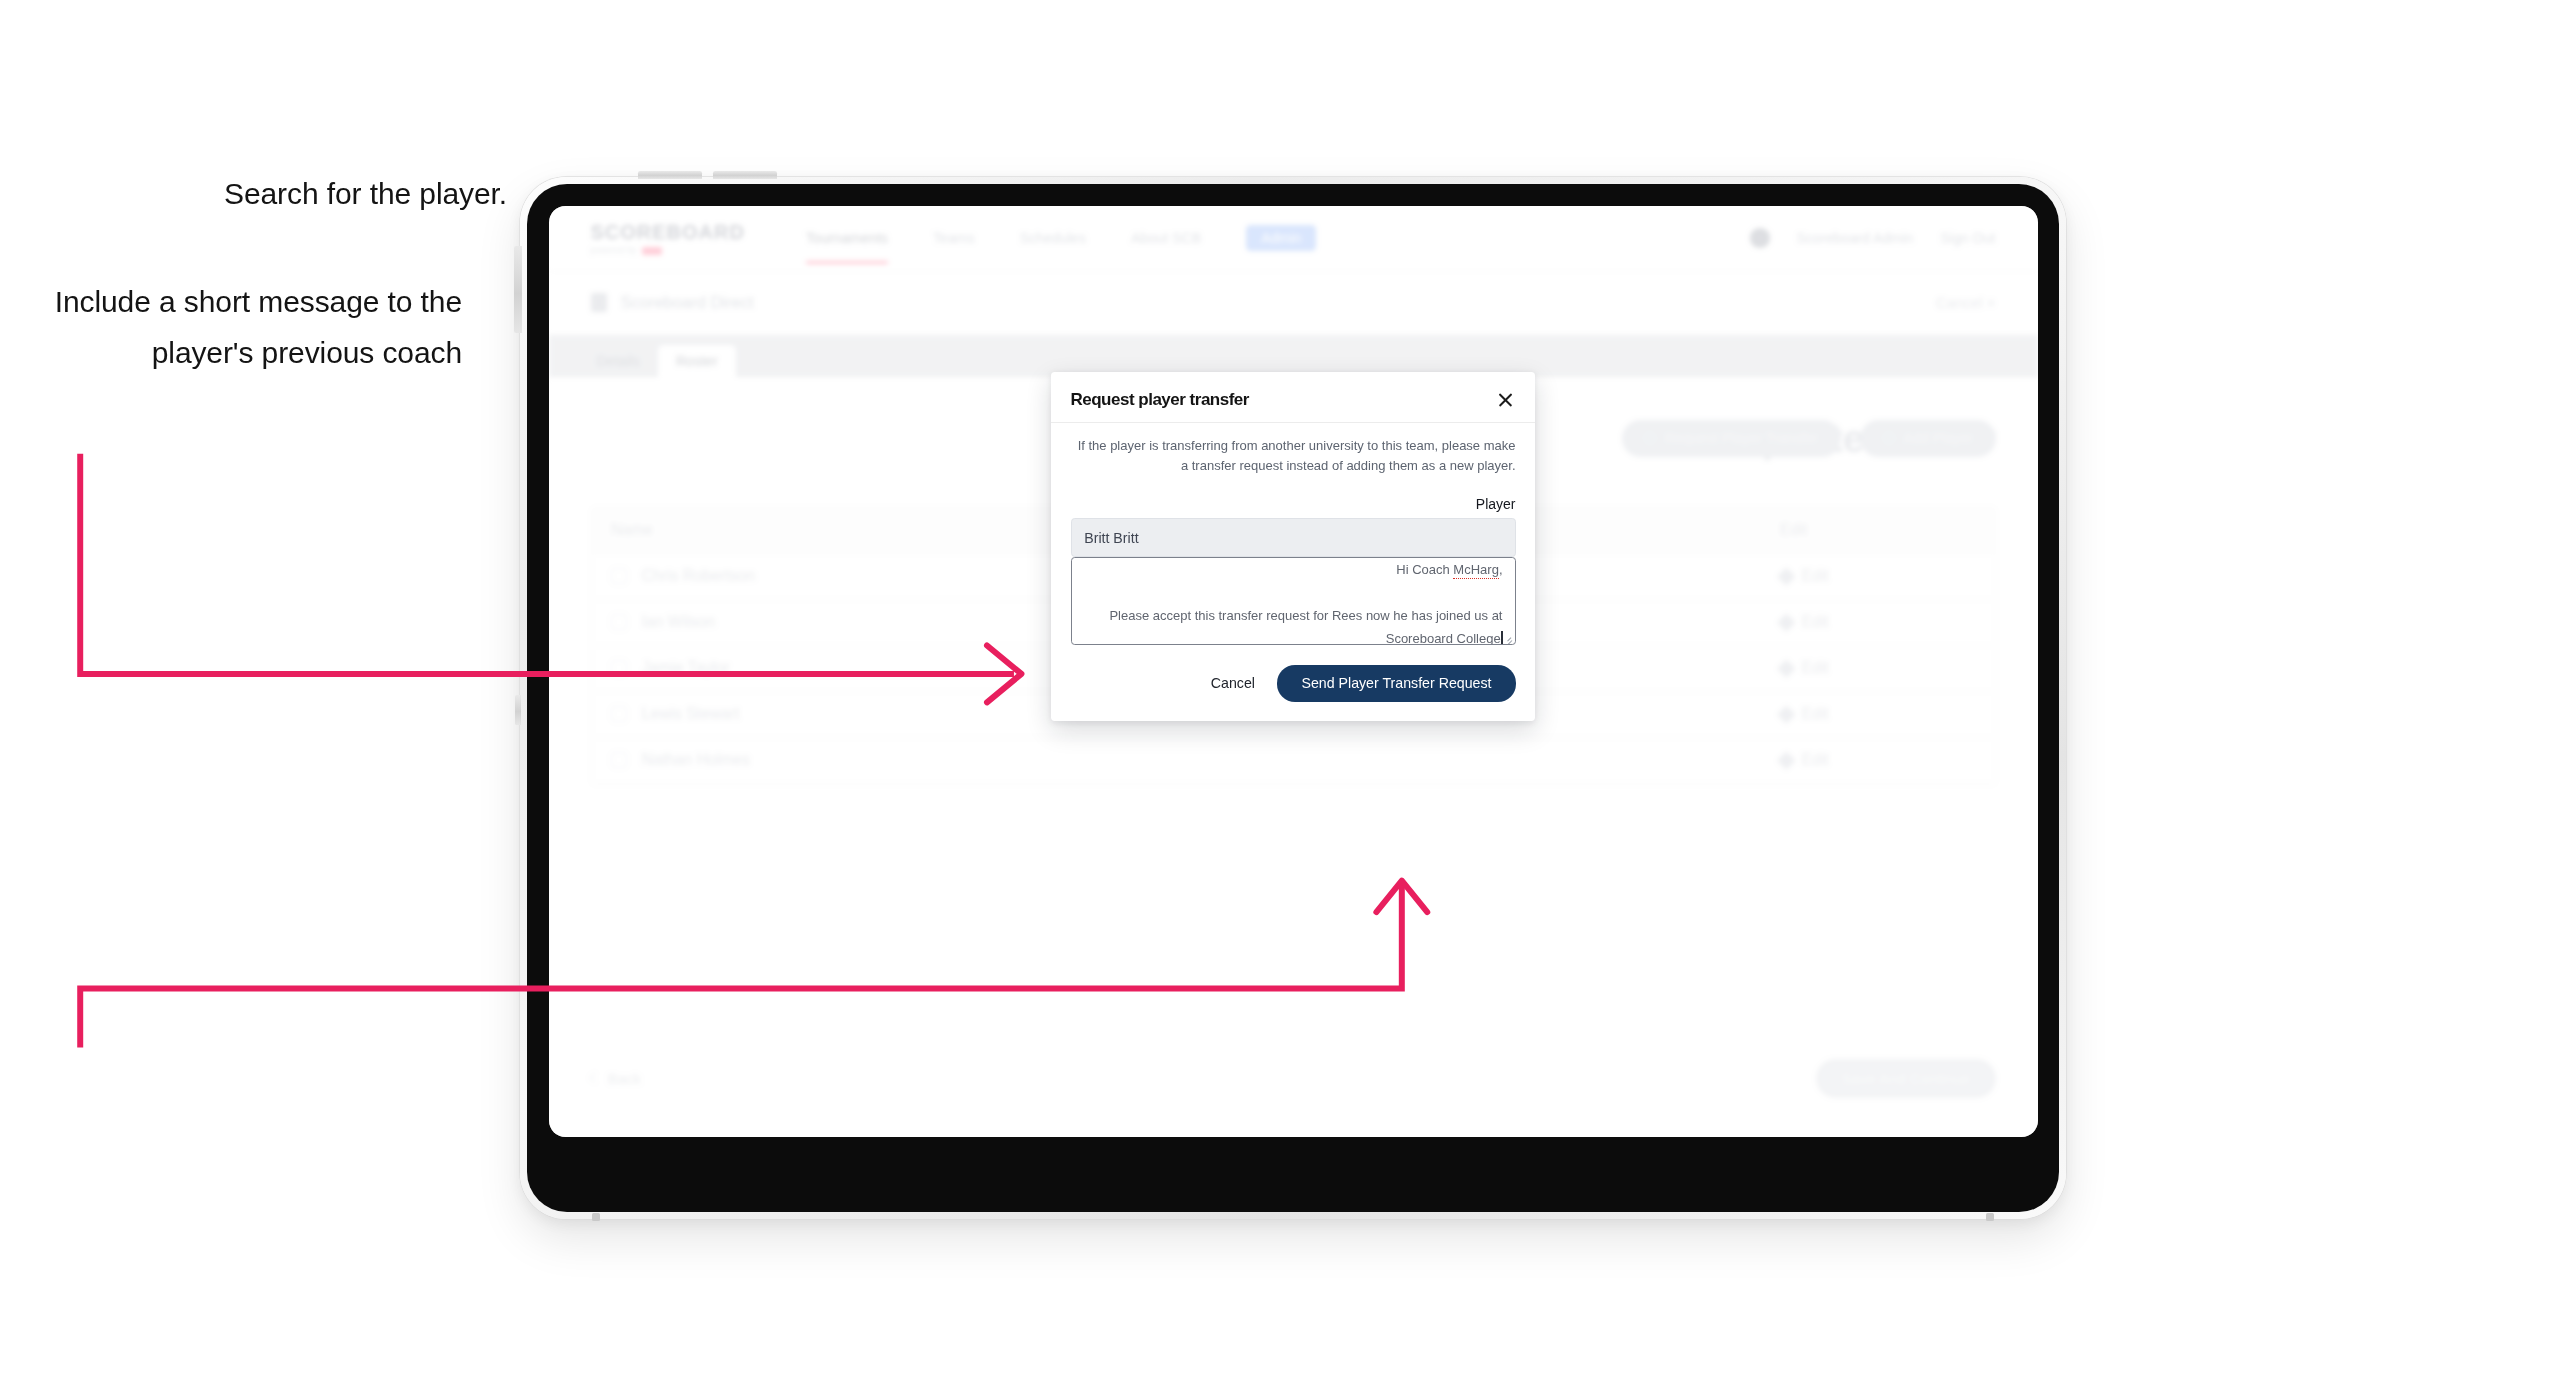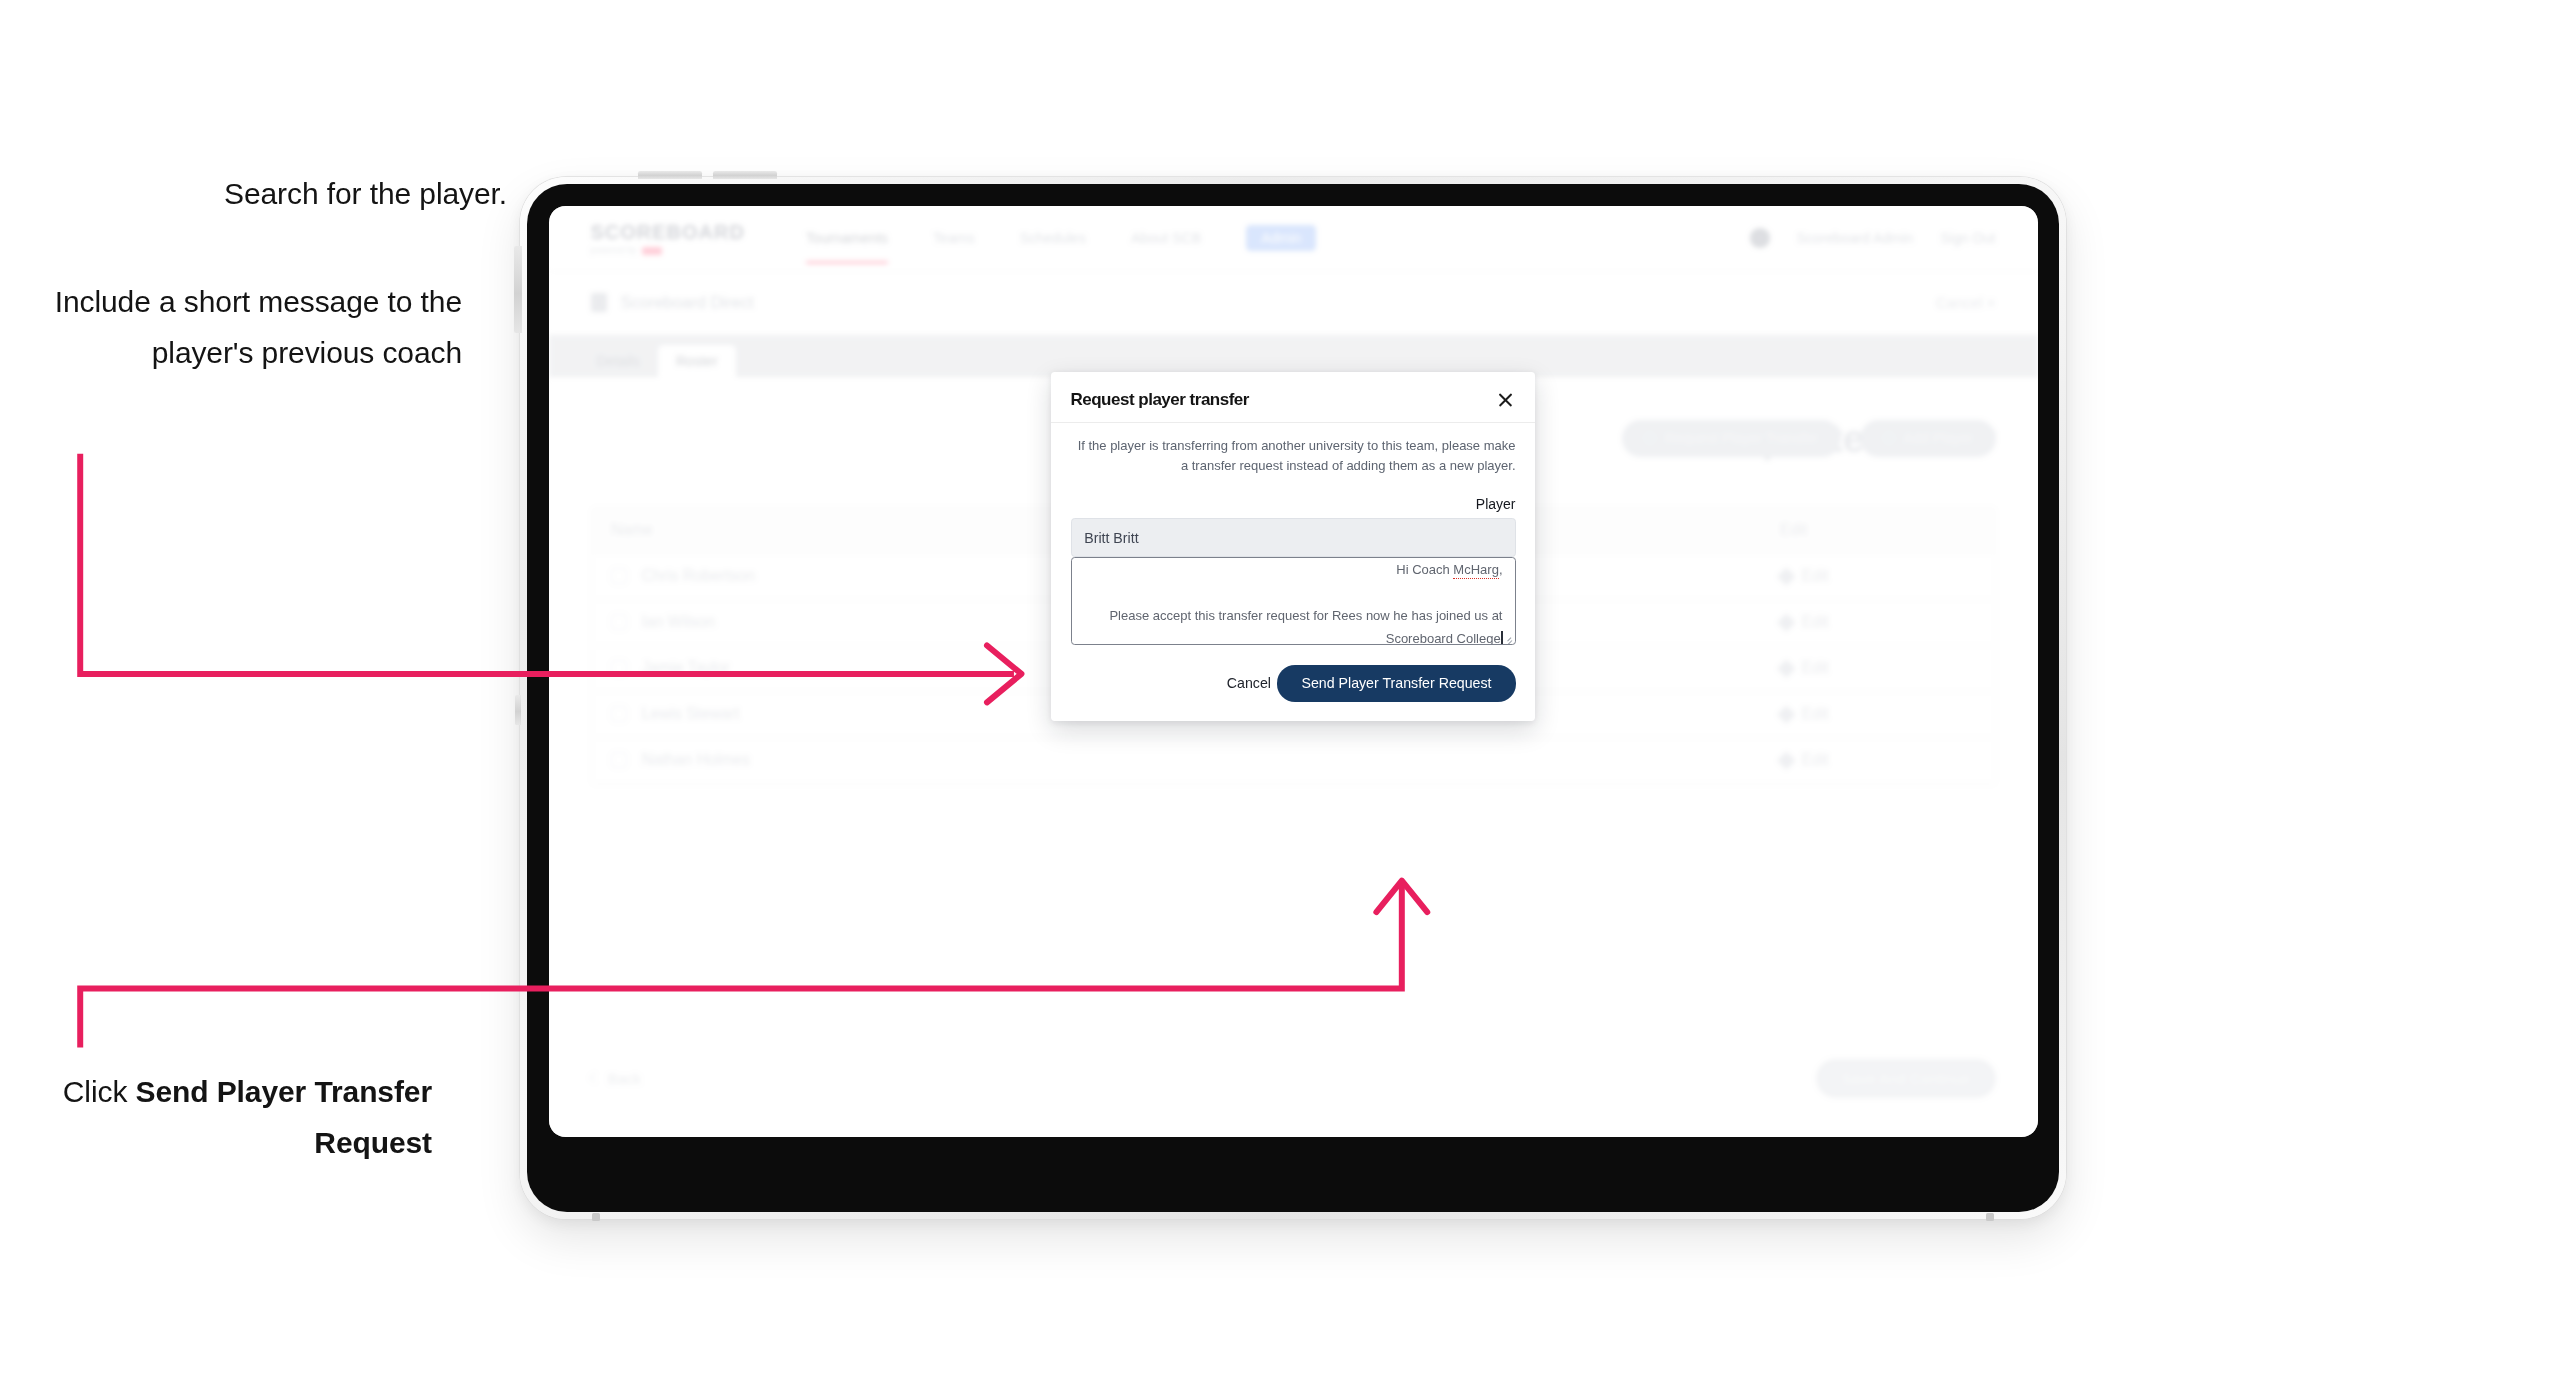--- a/index.html
+++ b/index.html
@@ -450,21 +450,21 @@
     transform-origin: right center;
     transform: rotate(-45deg);
   }
   #resize-grip i:nth-child(1) { bottom: 1.5px;  width: 9px; }
   #resize-grip i:nth-child(2) { bottom: 4.5px;  width: 5.2px;  }
 
   #modal-actions {
     display: flex;
     align-items: center;
     justify-content: flex-end;
-    gap: 2px;
+    gap: 18px;
     padding: 19.5px 19.5px 0 19.5px;
   }
   #btn-cancel {
     font-size: 14.2px;
     color: #20242c;
     padding: 7.5px 4.5px;
     cursor: pointer;
   }
   #btn-send {
     background: #173a63;
@@ -478,23 +478,20 @@
 </style>
 </head>
 <body>
 
 <div id="stage">
 
   <div class="anno-text" id="anno-1">Search for the player.</div>
 
   <div class="anno-text" id="anno-2">Include a short message to the player's previous coach</div>
 
-  <div class="anno-text" id="anno-3">
-    <span>Click </span><b>Send Player Transfer Request</b>
-  </div>
 
   <div id="tablet">
     <div id="tablet-shell"></div>
 
     <div class="side-btn" id="btn-vol-1"></div>
     <div class="side-btn" id="btn-vol-2"></div>
     <div class="side-btn" id="btn-power"></div>
     <div class="side-btn" id="btn-side-sm"></div>
     <div class="speaker-dot" id="spk-l"></div>
     <div class="speaker-dot" id="spk-r"></div>

